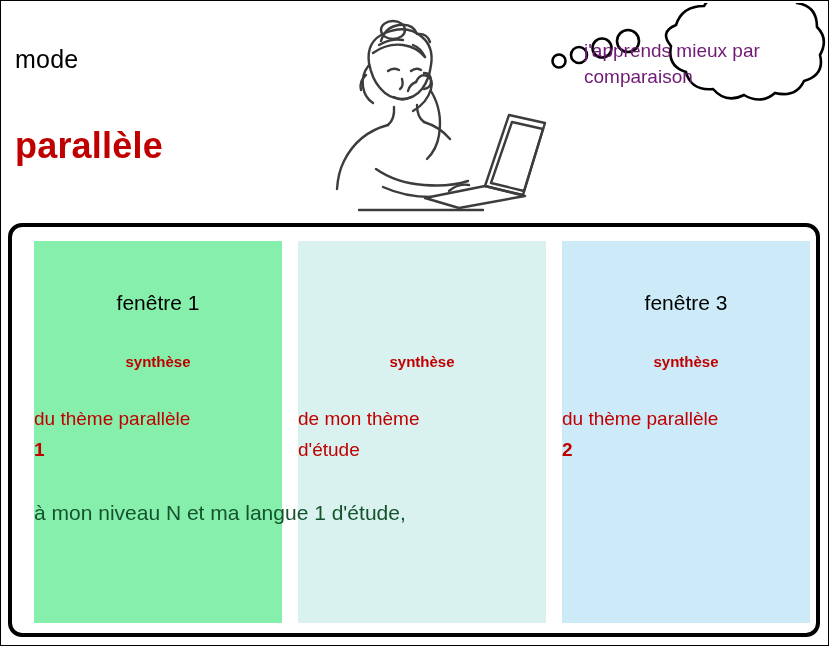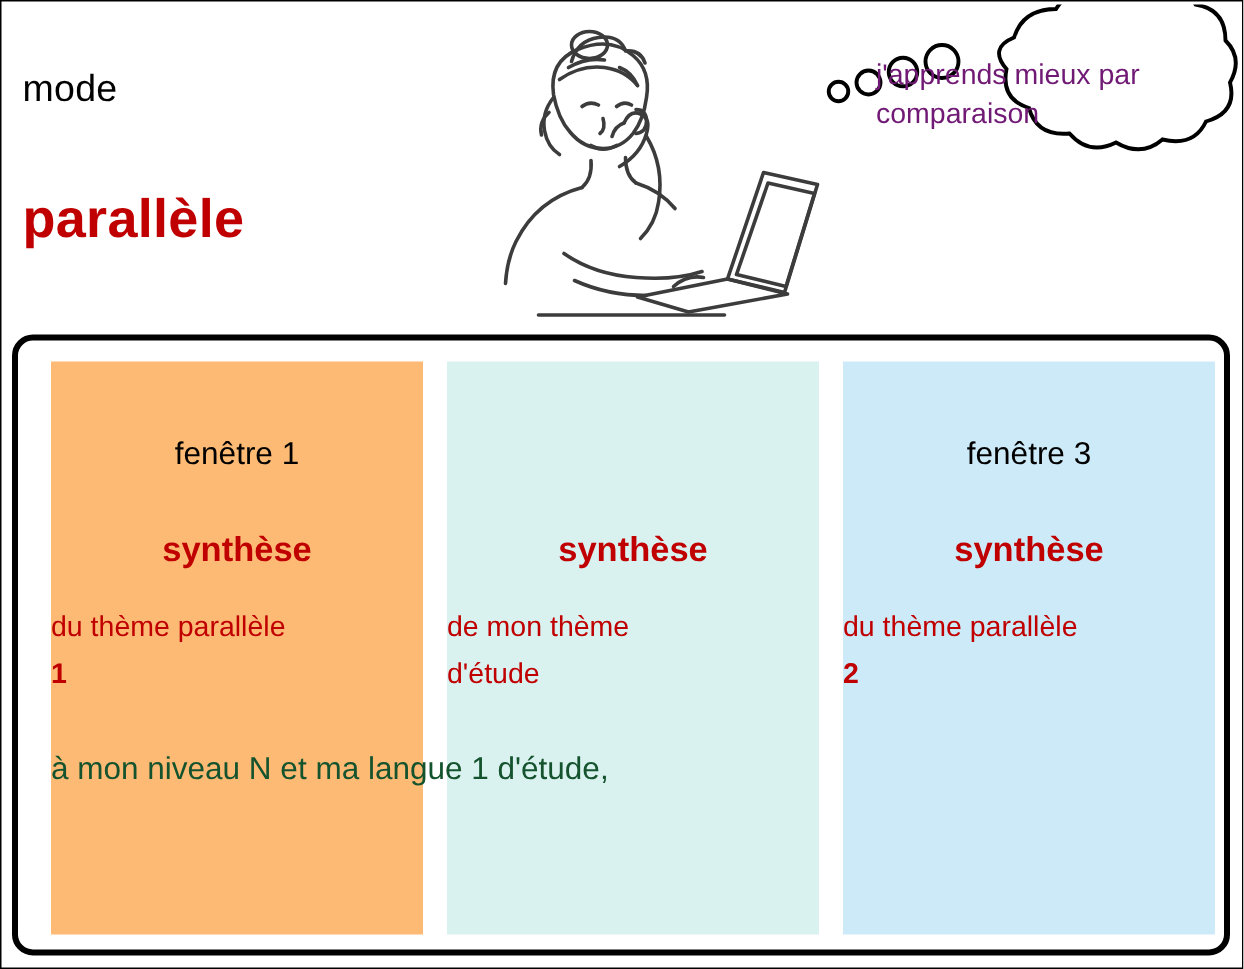--- a/index.html
+++ b/index.html
@@ -108,21 +108,21 @@
     text-align: center;
     font-size: 21px;
     color: #000000;
   }
   .col-synthese {
     position: absolute;
     top: 112px;
     left: 0;
     width: 100%;
     text-align: center;
-    font-size: 23px;
+    font-size: 15px;
     font-weight: bold;
     color: #c00000;
   }
   .col-desc {
     position: absolute;
     top: 162px;
     left: 0;
     width: 100%;
     text-align: left;
     font-size: 19px;
@@ -219,21 +219,21 @@
                  q-19 -6 -15 -26
                  q-12 -14 5 -21z"></path>
       </g>
     </svg>
     <div id="bubble-text">j'apprends mieux par comparaison</div>
   </div>
 
   <div id="panel">
     <div id="columns">
 
-      <div class="column col-1" style="background:#fdba74;">
+      <div class="column col-1" style="background:#86efac;">
         <div class="col-title">fenêtre 1</div>
         <div class="col-synthese">synthèse</div>
         <div class="col-desc">
           <span>du thème parallèle</span><br>
           <b>1</b>
         </div>
       </div>
 
       <div class="column col-2" style="background:#d9f2f0;">
         <div class="col-synthese">synthèse</div>

